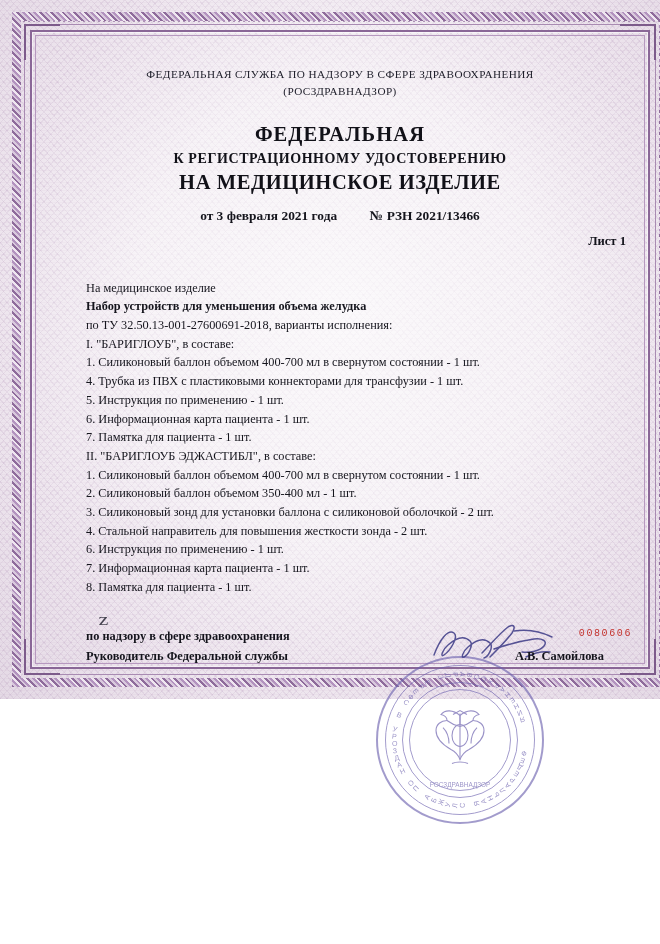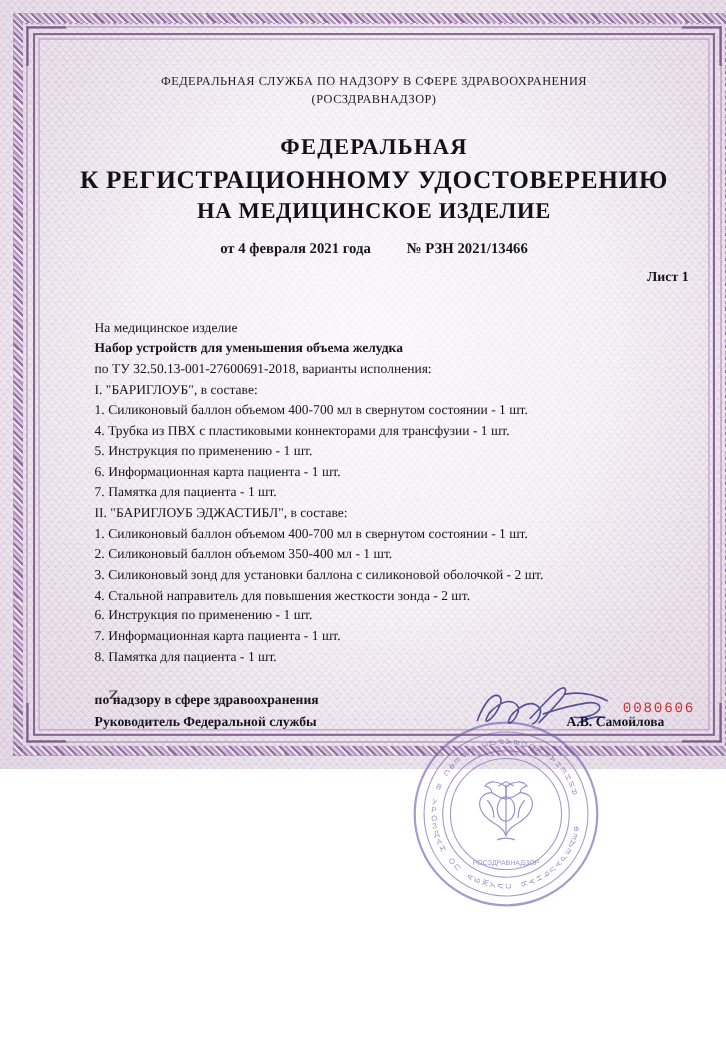--- a/index.html
+++ b/index.html
@@ -110,21 +110,21 @@
     text-align: center;
     margin-top: 22px;
     color: #111118;
     font-weight: bold;
   }
   .title .t1 {
     font-size: 20.5px;
     letter-spacing: 1.1px;
   }
   .title .t2 {
-    font-size: 23px;
+    font-size: 14px;
     letter-spacing: 0.6px;
     margin-top: 5px;
     font-family: Liberation Serif, serif;
   }
   .title .t3 {
     font-size: 20.5px;
     letter-spacing: 0.6px;
     margin-top: 4px;
   }
 
@@ -251,23 +251,23 @@
     top: -8px;
     width: 130px;
     height: 48px;
     color: #3c3a86;
     opacity: 0.85;
   }
 
   .serial {
     position: absolute;
     right: 48px;
-    bottom: 48px;
+    bottom: 60px;
     font-family: "Liberation Mono", monospace;
-    font-size: 13px;
+    font-size: 10px;
     letter-spacing: 1.6px;
     color: #c4342f;
   }
 </style>
 </head>
 <body>
 
 <div id="page">
 
   <div class="sec-bg"></div>
@@ -290,21 +290,21 @@
       <div class="l2">(РОСЗДРАВНАДЗОР)</div>
     </div>
 
     <div class="title">
       <div class="t1">ФЕДЕРАЛЬНАЯ</div>
       <div class="t2">К РЕГИСТРАЦИОННОМУ УДОСТОВЕРЕНИЮ</div>
       <div class="t3">НА МЕДИЦИНСКОЕ ИЗДЕЛИЕ</div>
     </div>
 
     <div class="datarow">
-      <span>от  4 февраля 2021 года</span>
+      <span>от  3 февраля 2021 года</span>
       <span class="gap"></span>
       <span>№  РЗН 2021/13466</span>
     </div>
 
     <div class="sheet">Лист  1</div>
 
     <div class="body-block">
       <div class="ln">На медицинское изделие</div>
       <div class="ln bold">Набор устройств для уменьшения объема желудка</div>
       <div class="ln">по ТУ 32.50.13-001-27600691-2018, варианты исполнения:</div>

